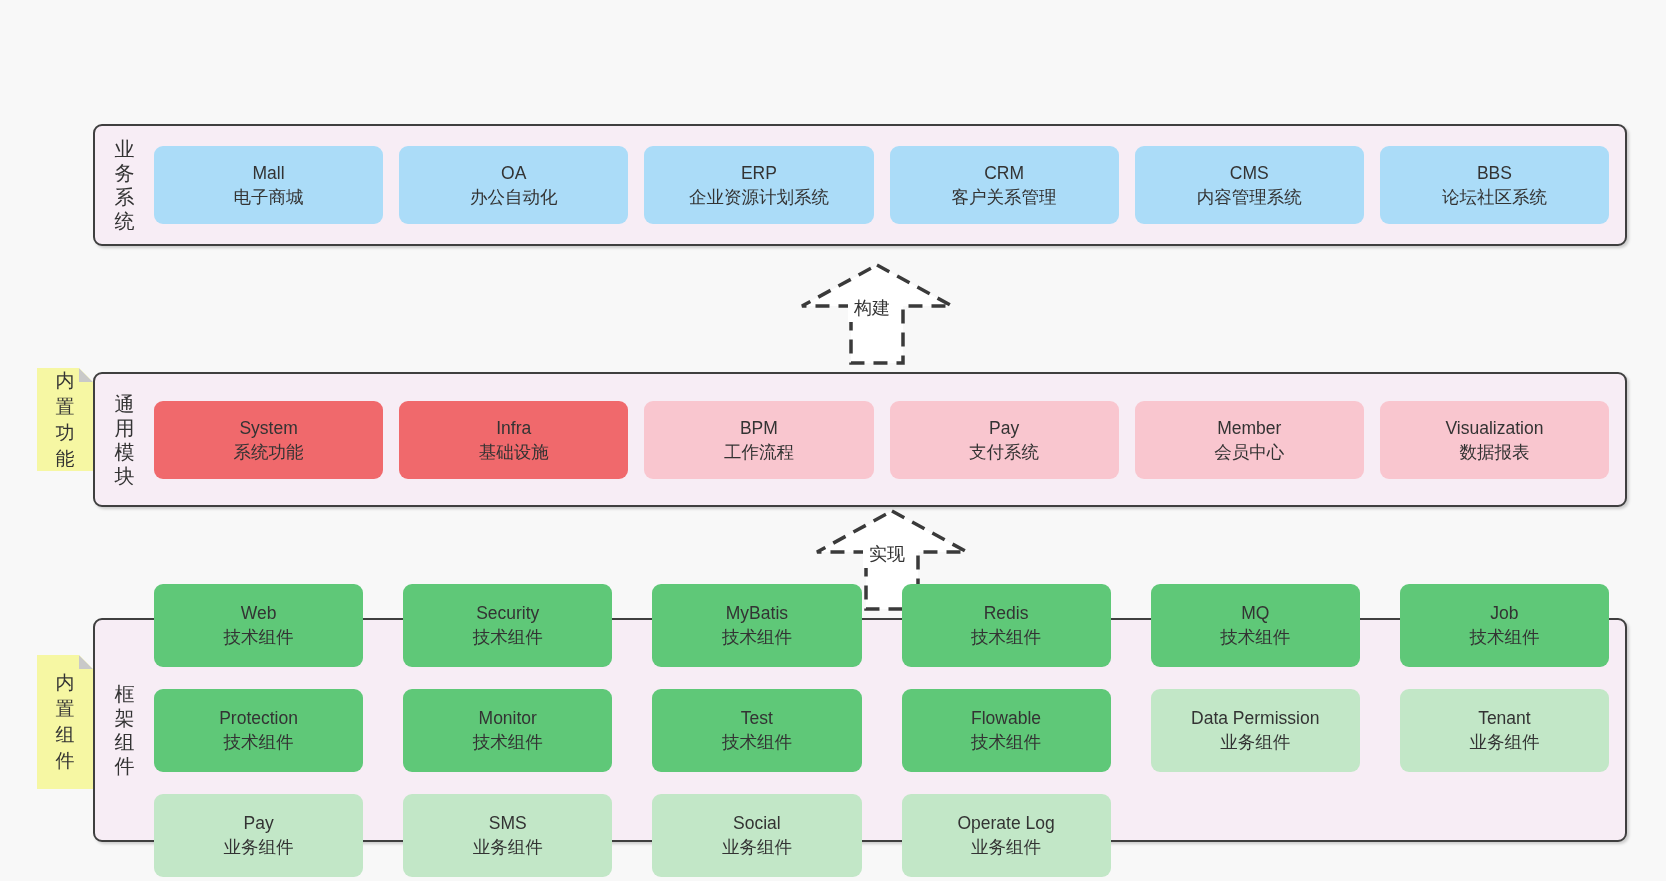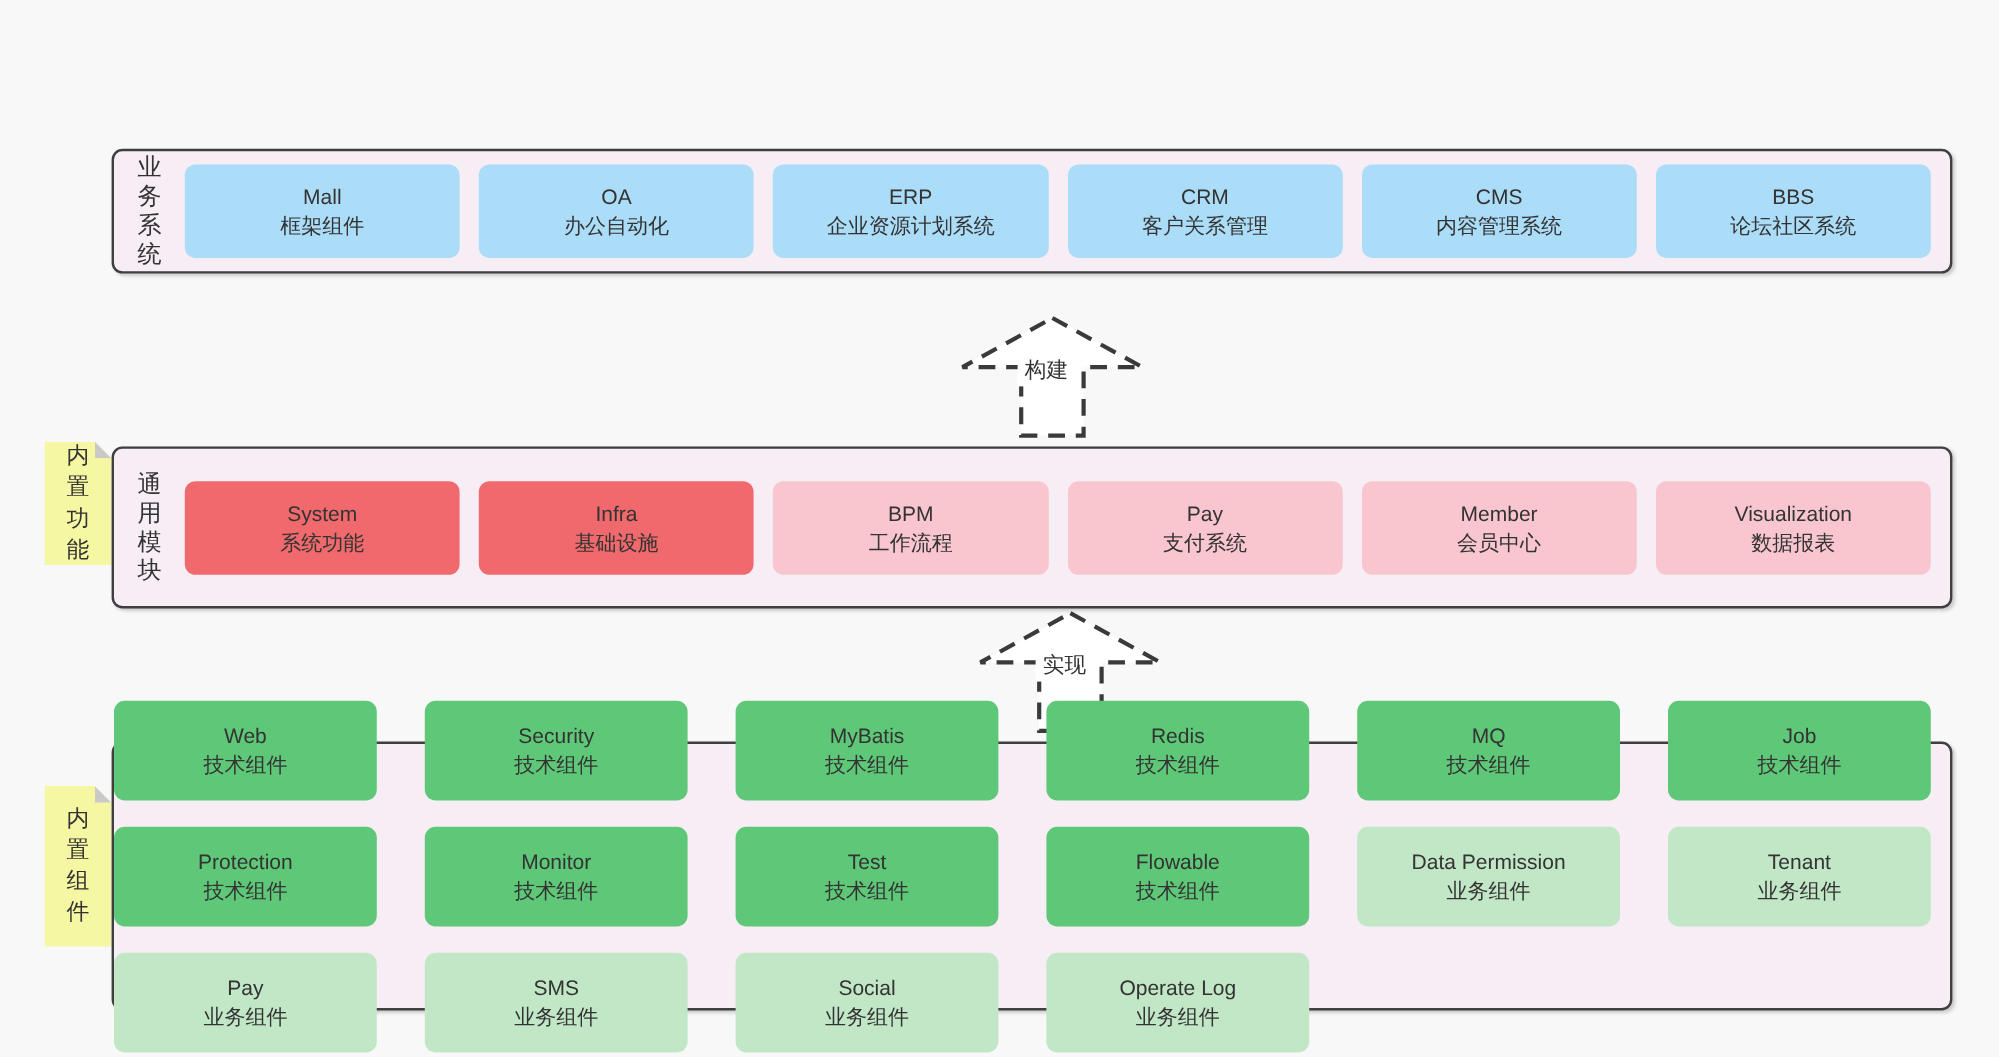--- a/index.html
+++ b/index.html
@@ -104,21 +104,21 @@
     position: absolute;
     z-index: 2;
     background: var(--arrow-fill, #ffffff);
     font-size: 18px;
     line-height: 28px;
     padding: 0 6px;
     color: var(--text, #333);
     white-space: nowrap;
   }
   
-  #section-business   { top: 124px; height: 104px; }
+  #section-business   { top: 124px; height: 122px; }
   #section-modules    { top: 372px; height: 135px; }
   #section-components { top: 618px; height: 224px; }
   #note-modules    { top: 368px; height: 103px; }
   #note-components { top: 655px; height: 134px; }
   #arrow-build     { left: 799px; top: 262px; }
   #arrow-implement { left: 814px; top: 508px; }
   #arrow-build-label     { left: 848px; top: 294px; }
   #arrow-implement-label { left: 863px; top: 540px; }
 </style>
 </head>
@@ -126,21 +126,21 @@
 
 <div class="canvas">
 
   <div class="section" id="section-business">
     <div class="section-label">
       <div class="v-text">业务系统</div>
     </div>
     <div class="boxes cols6">
       <div class="box blue">
         <div>Mall</div>
-        <div>框架组件</div>
+        <div>电子商城</div>
       </div>
       <div class="box blue">
         <div>OA</div>
         <div>办公自动化</div>
       </div>
       <div class="box blue">
         <div>ERP</div>
         <div>企业资源计划系统</div>
       </div>
       <div class="box blue">
@@ -202,20 +202,23 @@
   <svg class="arrow-svg" id="arrow-implement" width="156" height="104" viewBox="0 0 156 104">
     <polygon points="78,3 153,44 104,44 104,101 52,101 52,44 3,44"></polygon>
   </svg>
   <div class="arrow-label" id="arrow-implement-label">实现</div>
 
   <div class="sticky-note" id="note-components">
     <div class="v-text">内置组件</div>
   </div>
 
   <div class="section" id="section-components">
+    <div class="section-label">
+      <div class="v-text">框架组件</div>
+    </div>
     <div class="boxes cols8">
 
       <div class="box green">
         <div>Web</div>
         <div>技术组件</div>
       </div>
       <div class="box green">
         <div>Security</div>
         <div>技术组件</div>
       </div>

